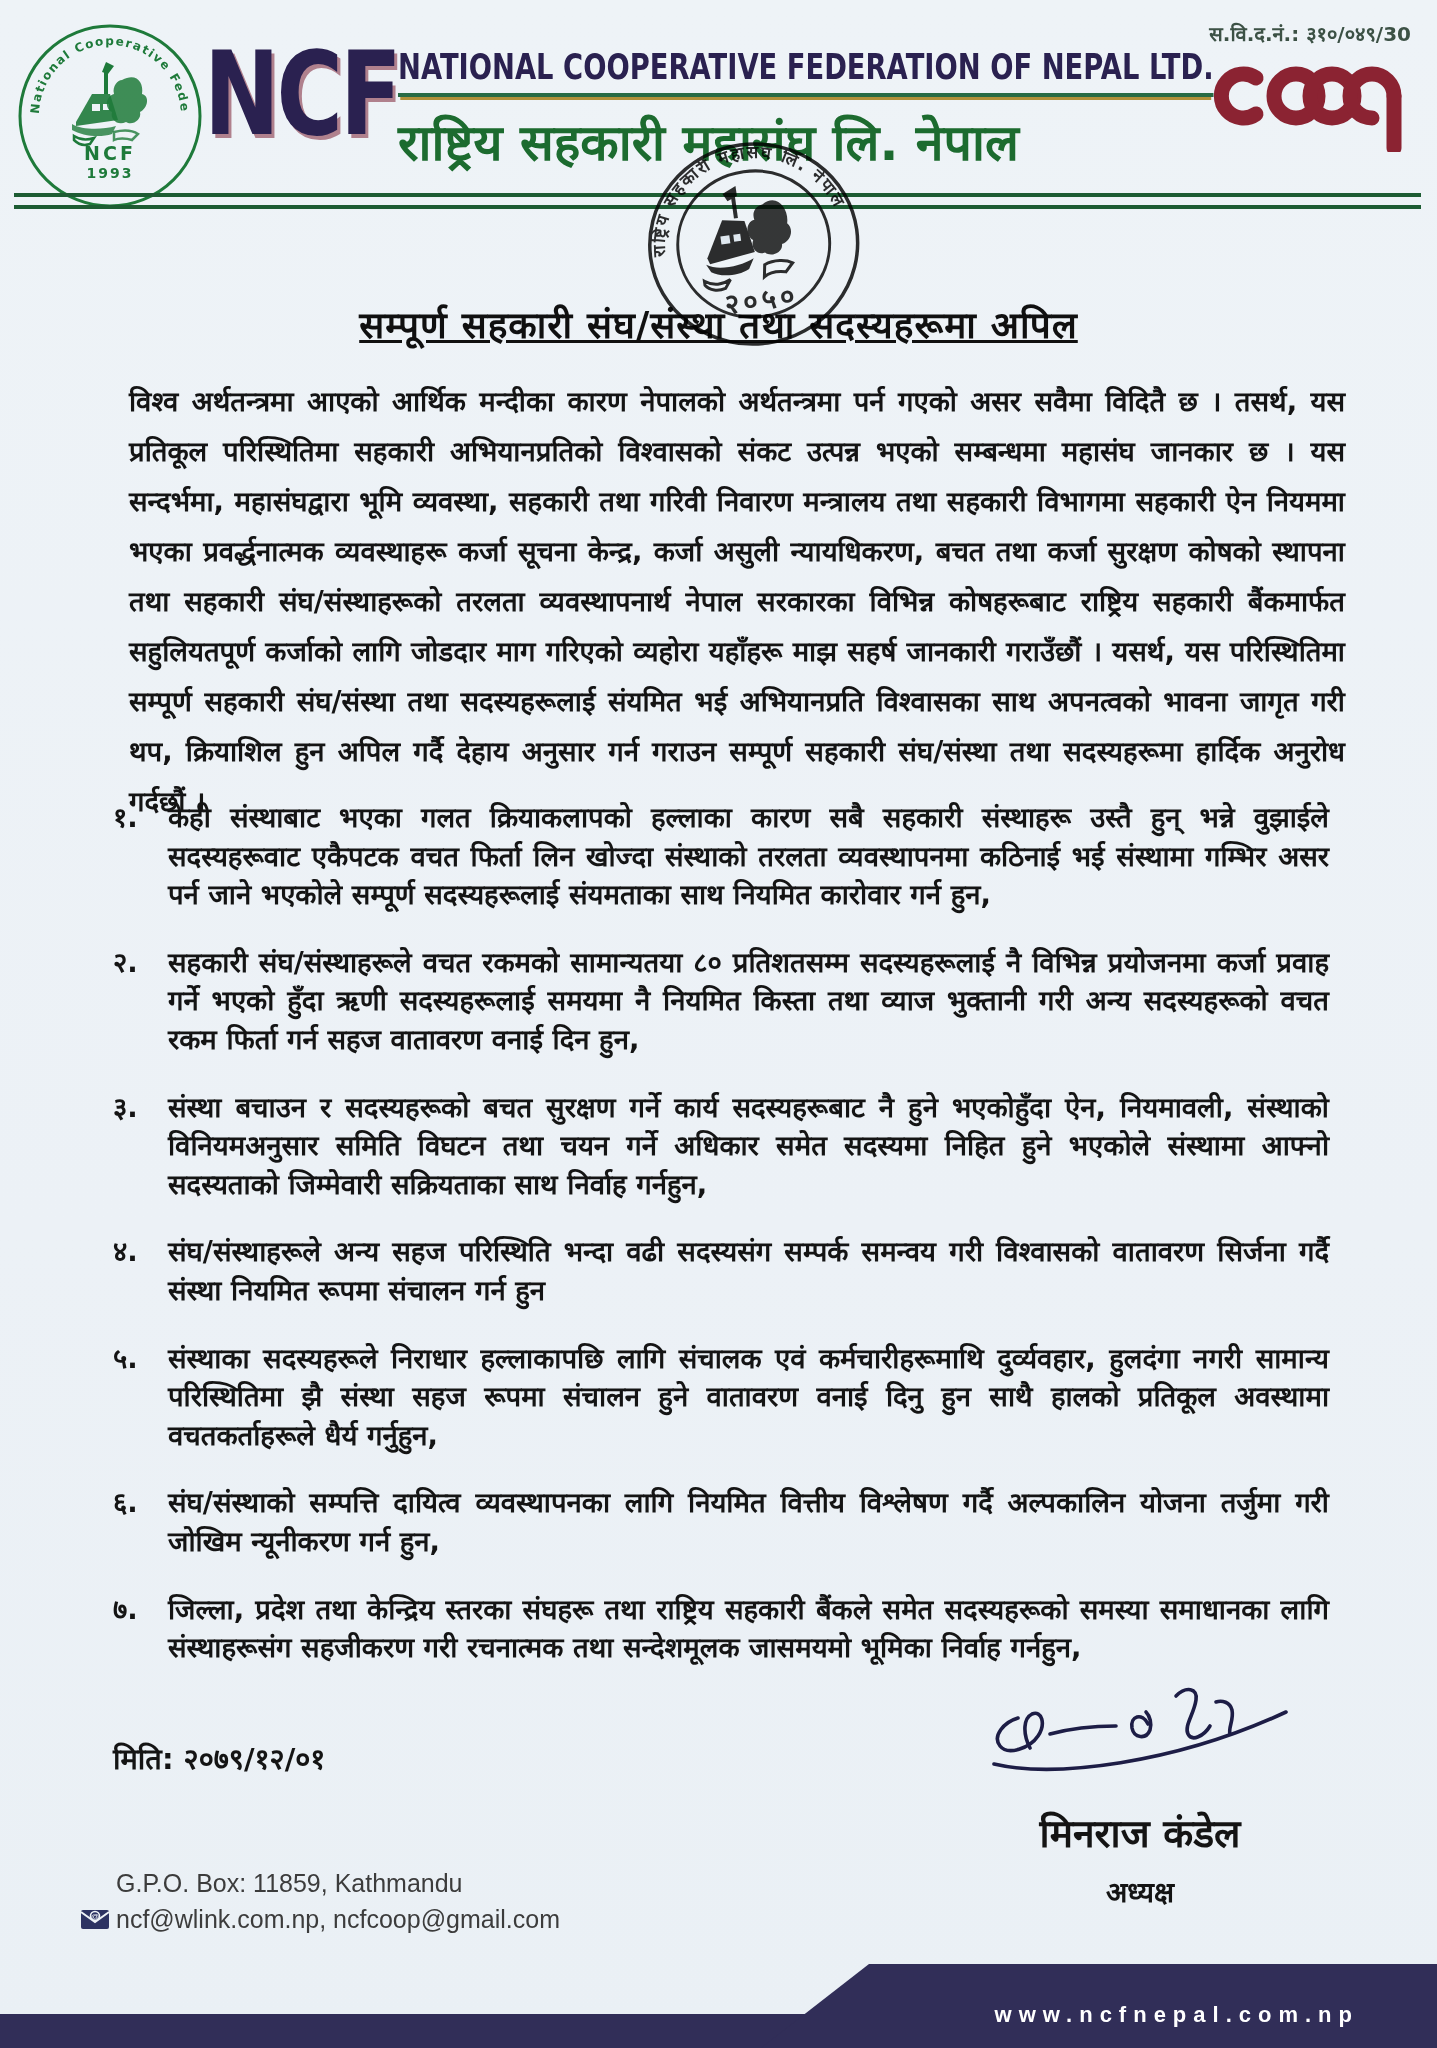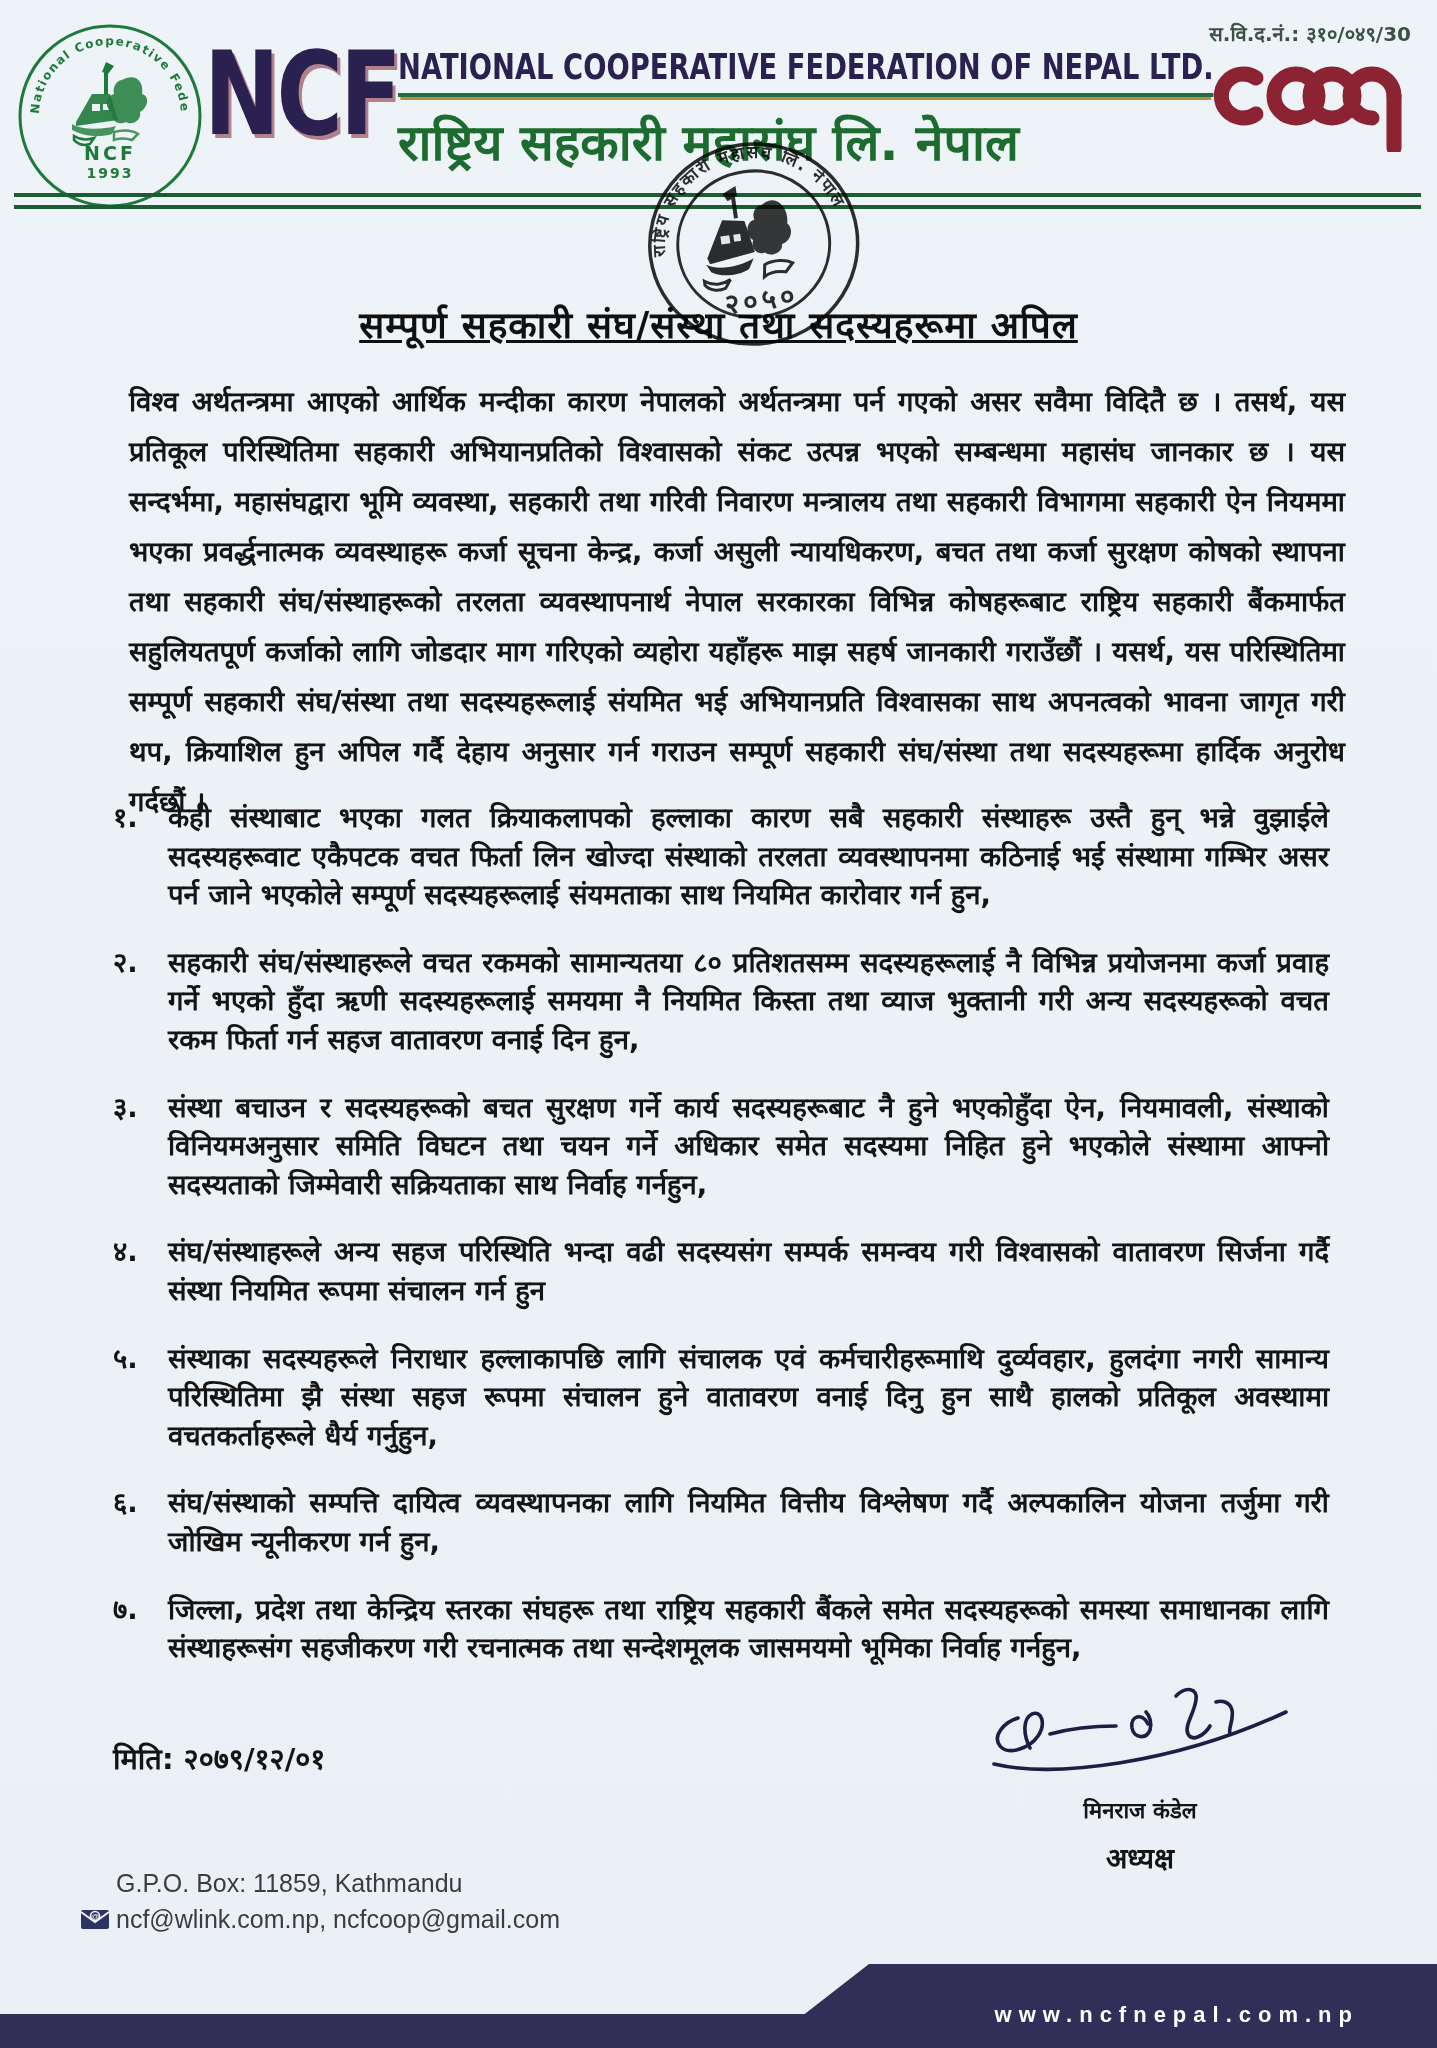--- a/index.html
+++ b/index.html
@@ -33,21 +33,21 @@
     font-size:37px; font-weight:bold; color:#101010; letter-spacing:1px;text-decoration:underline;}
   .intro{position:absolute; top:376px; left:113px; width:1216px;
     font-size:27.5px; line-height:50px; font-weight:bold; text-align:justify;margin-left:16px;}
   .items{position:absolute; top:798px; left:113px; width:1216px;}
   .item{display:flex; margin-bottom:29px;}
   .item-num{flex:none; width:55px; font-size:27.5px; line-height:38.6px; font-weight:bold;}
   .item-text{flex:1; font-size:27.5px; line-height:38.6px; font-weight:bold; text-align:justify;}
   .date-line{position:absolute; left:113px; top:1738px; font-size:29px; font-weight:bold;}
   .sign-block{position:absolute; left:950px; top:1672px; width:380px; text-align:center;}
   .signature-svg{width:320px; height:118px; display:block; margin:0 auto;}
-  .sign-name{font-size:22px; font-weight:bold; margin-top:4px;}
+  .sign-name{font-size:39px; font-weight:bold; margin-top:15px;}
   .sign-role{font-size:28px; font-weight:bold; margin-top:14px;}
   
   .contact{position:absolute; left:80px; top:1868px; font-family:"Liberation Sans",sans-serif;
     font-size:25px; color:#3c3c3c;}
   .contact-row{display:flex; align-items:center; margin-bottom:6px; height:30px;}
   .contact-icon{flex:none; width:36px; height:30px; display:flex; align-items:center;}
   .bottom-strip{position:absolute; left:0; bottom:0; width:100%; height:34px; background:#312e58;}
   .bottom-trap{position:absolute; right:0; bottom:0; width:676px; height:84px; background:#312e58;
     clip-path:polygon(108px 0, 100% 0, 100% 100%, 0 100%);}
   .website{position:absolute; right:78px; bottom:20px; color:#ffffff; font-size:22px;

